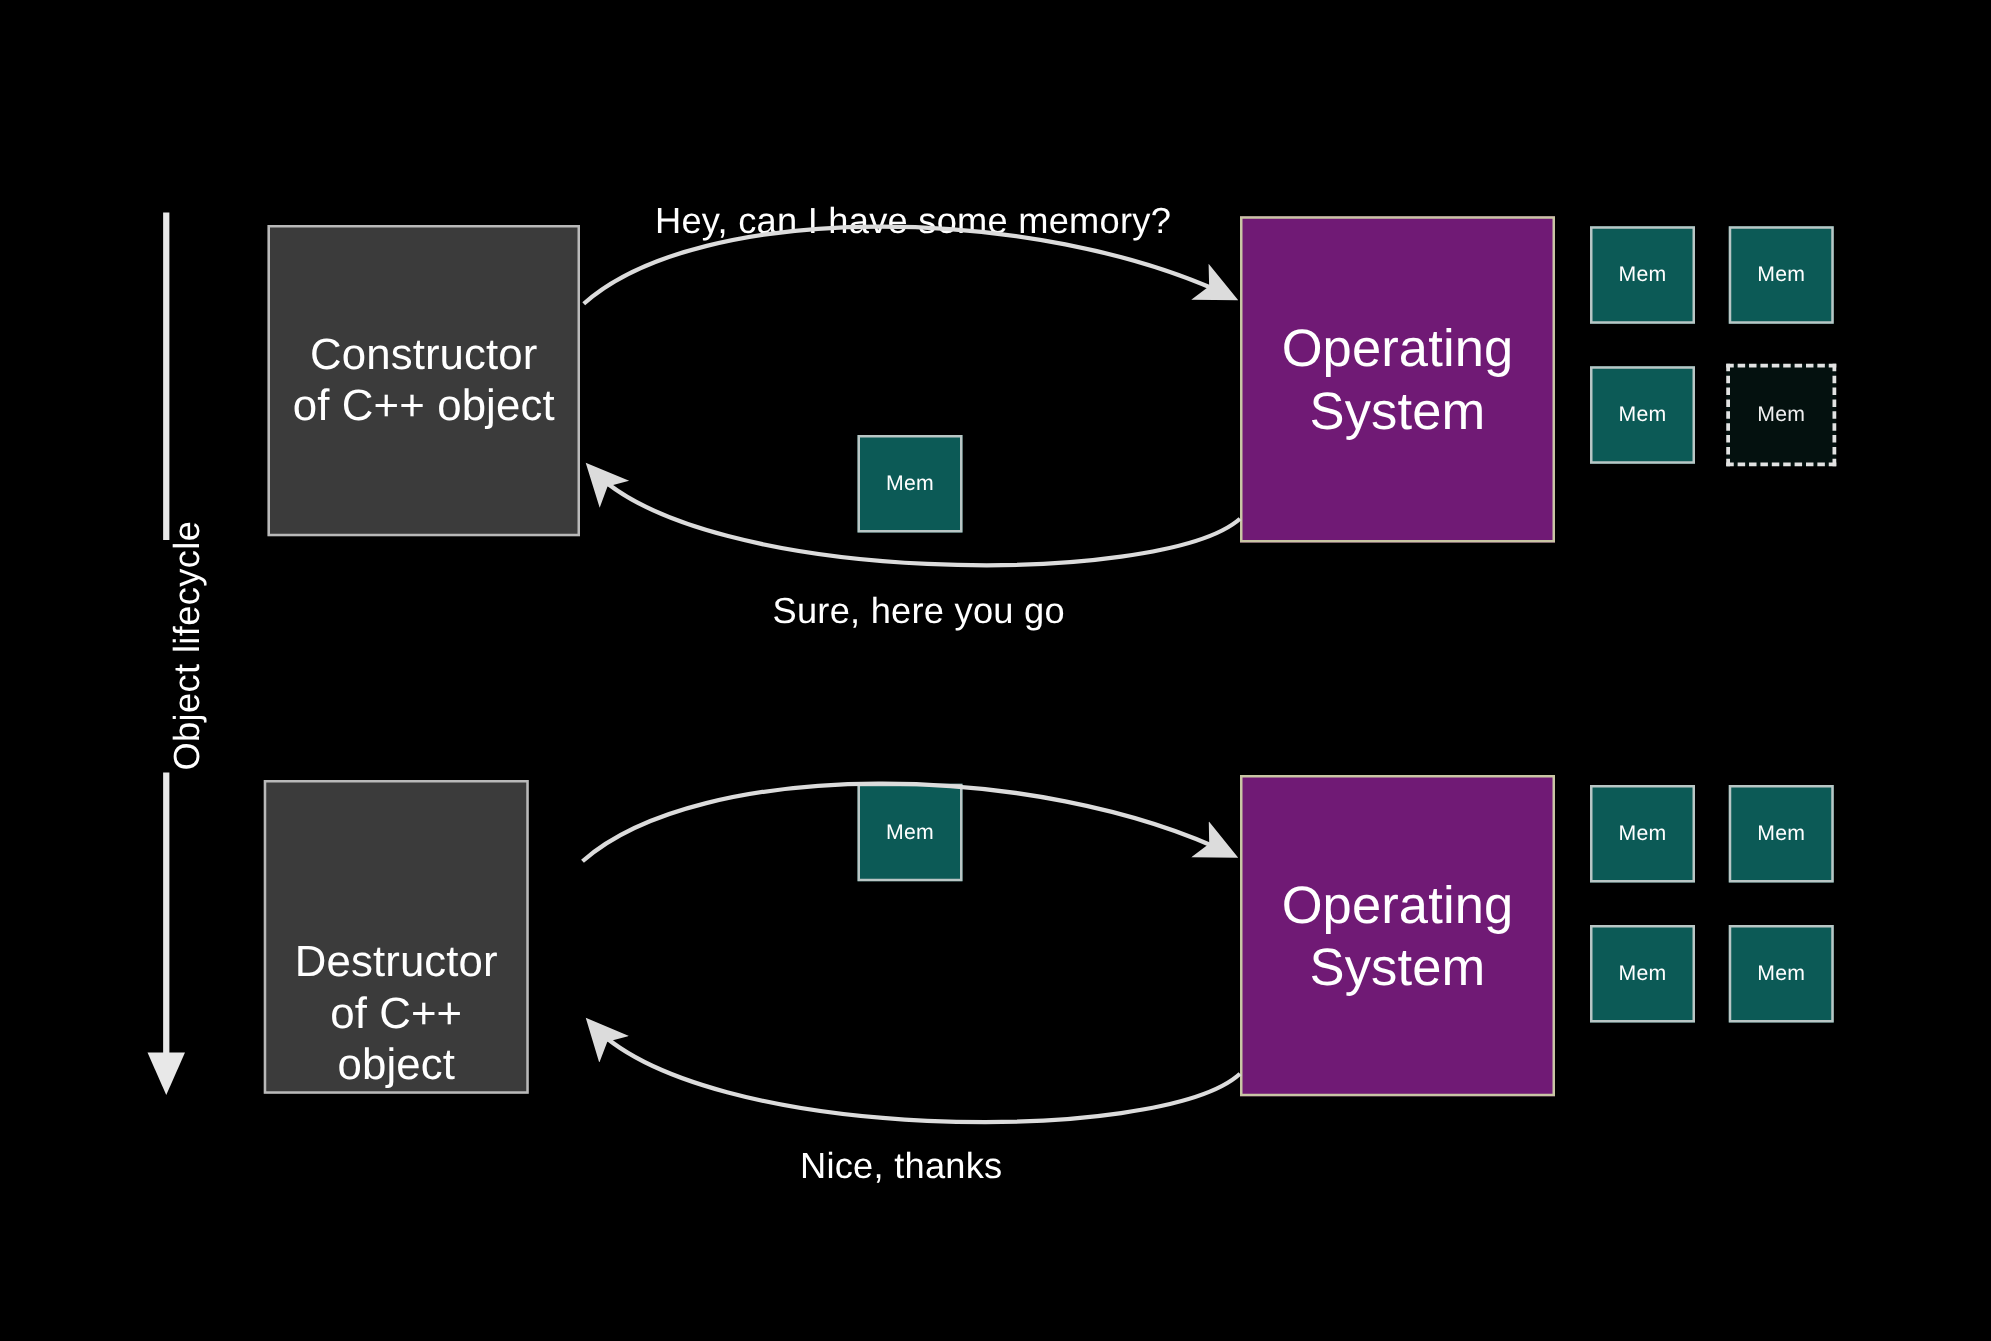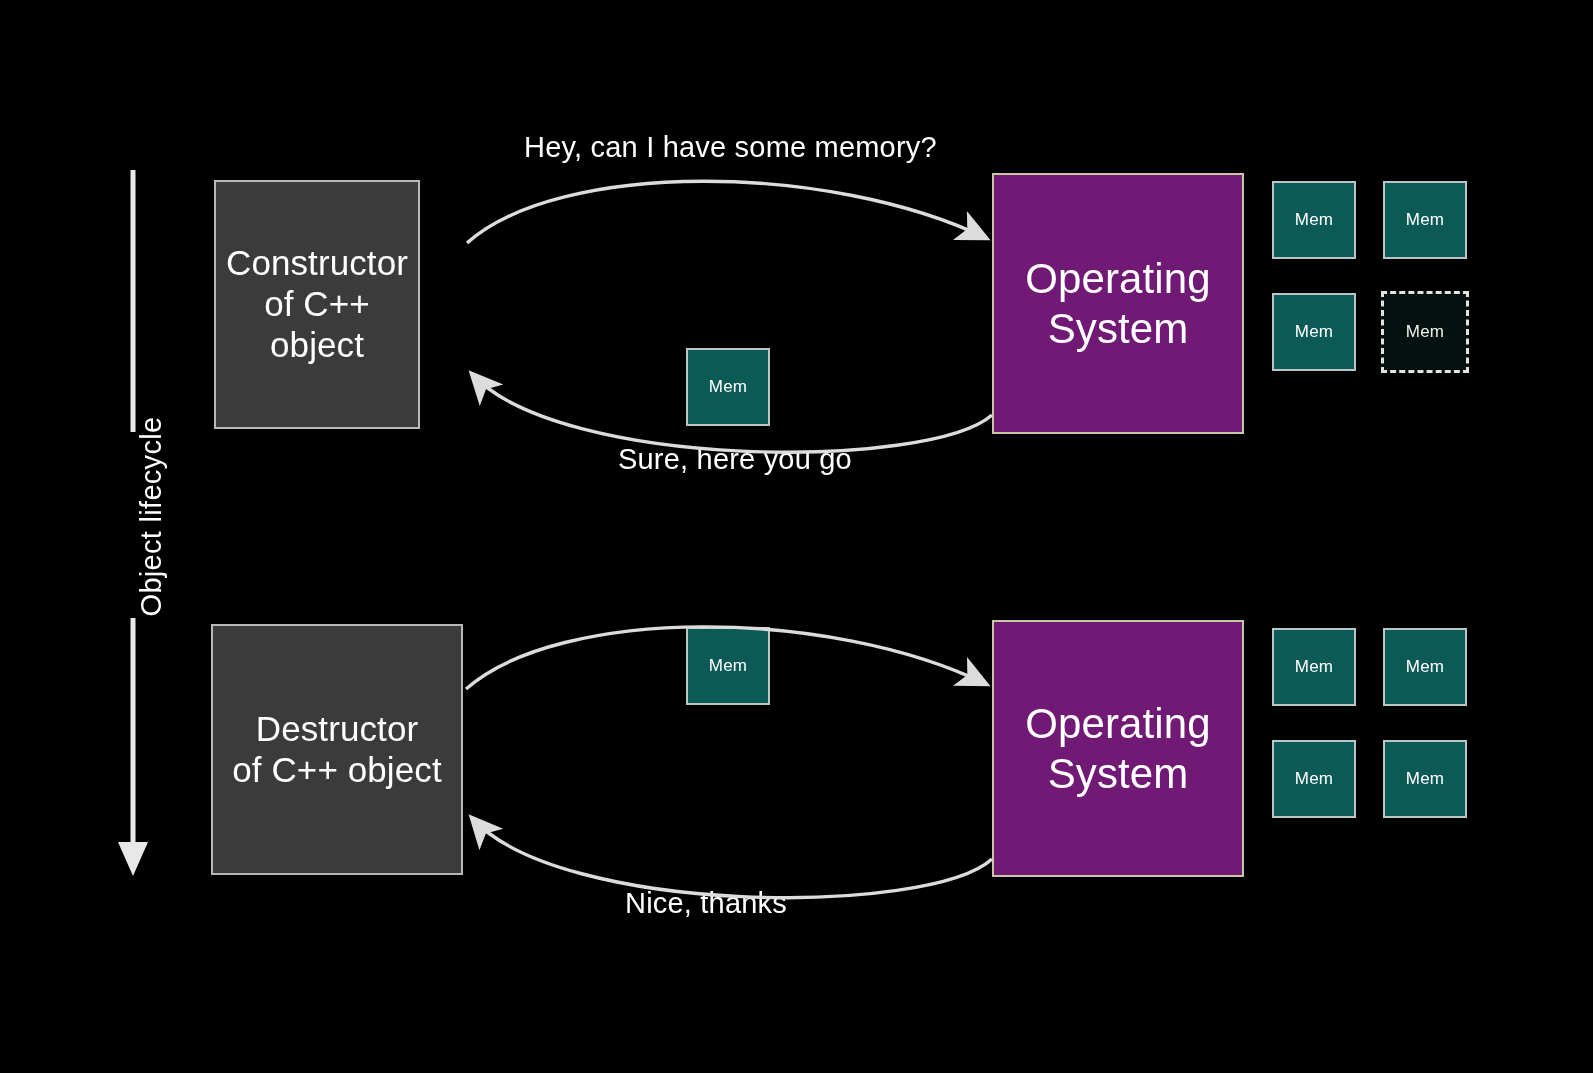--- a/index.html
+++ b/index.html
@@ -58,20 +58,21 @@
     color: #f0f0f0;
   }
 
   
   .label {
     position: absolute;
     color: #ffffff;
     font-size: 29px;
     letter-spacing: 0.2px;
     white-space: nowrap;
+    margin-top: 30px;
   }
 
   
   #lifecycle-axis {
     position: absolute;
     left: 110px;
     top: 170px;
     width: 80px;
     height: 710px;
   }
@@ -105,21 +106,21 @@
 
   <div id="lifecycle-axis">
     <svg class="overlay" style="width:80px;height:710px;left:0;top:0" viewBox="0 0 80 710">
       <line x1="23" y1="0" x2="23" y2="262" stroke="#e8e8e8" stroke-width="5"></line>
       <line x1="23" y1="448" x2="23" y2="676" stroke="#e8e8e8" stroke-width="5"></line>
       <polygon points="23,706 8,672 38,672" fill="#e8e8e8"></polygon>
     </svg>
     <div id="lifecycle-label">Object lifecycle</div>
   </div>
 
-  <div class="node actor-gray" style="left:214px;top:180px;width:206px;height:249px;">
+  <div class="node actor-gray" style="left:214px;top:180px;width:250px;height:249px;">
     <span><span>Constructor</span><br><span>of C++ object</span></span>
   </div>
 
   <div class="node actor-olive" style="left:992px;top:173px;width:252px;height:261px;">
     <span><span>Operating</span><br><span>System</span></span>
   </div>
 
   <div class="label" style="left:524px;top:131px;">Hey, can I have some memory?</div>
 
   <div class="label" style="left:618px;top:443px;">Sure, here you go</div>
@@ -134,30 +135,30 @@
   <div class="node mem" style="left:1383px;top:181px;width:84px;height:78px;">
     <span>Mem</span>
   </div>
   <div class="node mem" style="left:1272px;top:293px;width:84px;height:78px;">
     <span>Mem</span>
   </div>
   <div class="node mem mem-empty" style="left:1381px;top:291px;width:88px;height:82px;">
     <span>Mem</span>
   </div>
 
-  <div class="node actor-gray" style="left:211px;top:624px;width:252px;height:251px;">
+  <div class="node actor-gray" style="left:211px;top:624px;width:212px;height:251px;align-items:flex-end;">
     <span><span>Destructor</span><br><span>of C++ object</span></span>
   </div>
 
   <div class="node actor-olive" style="left:992px;top:620px;width:252px;height:257px;">
     <span><span>Operating</span><br><span>System</span></span>
   </div>
 
 
-  <div class="label" style="left:625px;top:887px;">Nice, thanks</div>
+  <div class="label" style="left:640px;top:887px;">Nice, thanks</div>
 
   <div class="node mem" style="left:686px;top:627px;width:84px;height:78px;">
     <span>Mem</span>
   </div>
 
   <div class="node mem" style="left:1272px;top:628px;width:84px;height:78px;">
     <span>Mem</span>
   </div>
   <div class="node mem" style="left:1383px;top:628px;width:84px;height:78px;">
     <span>Mem</span>

